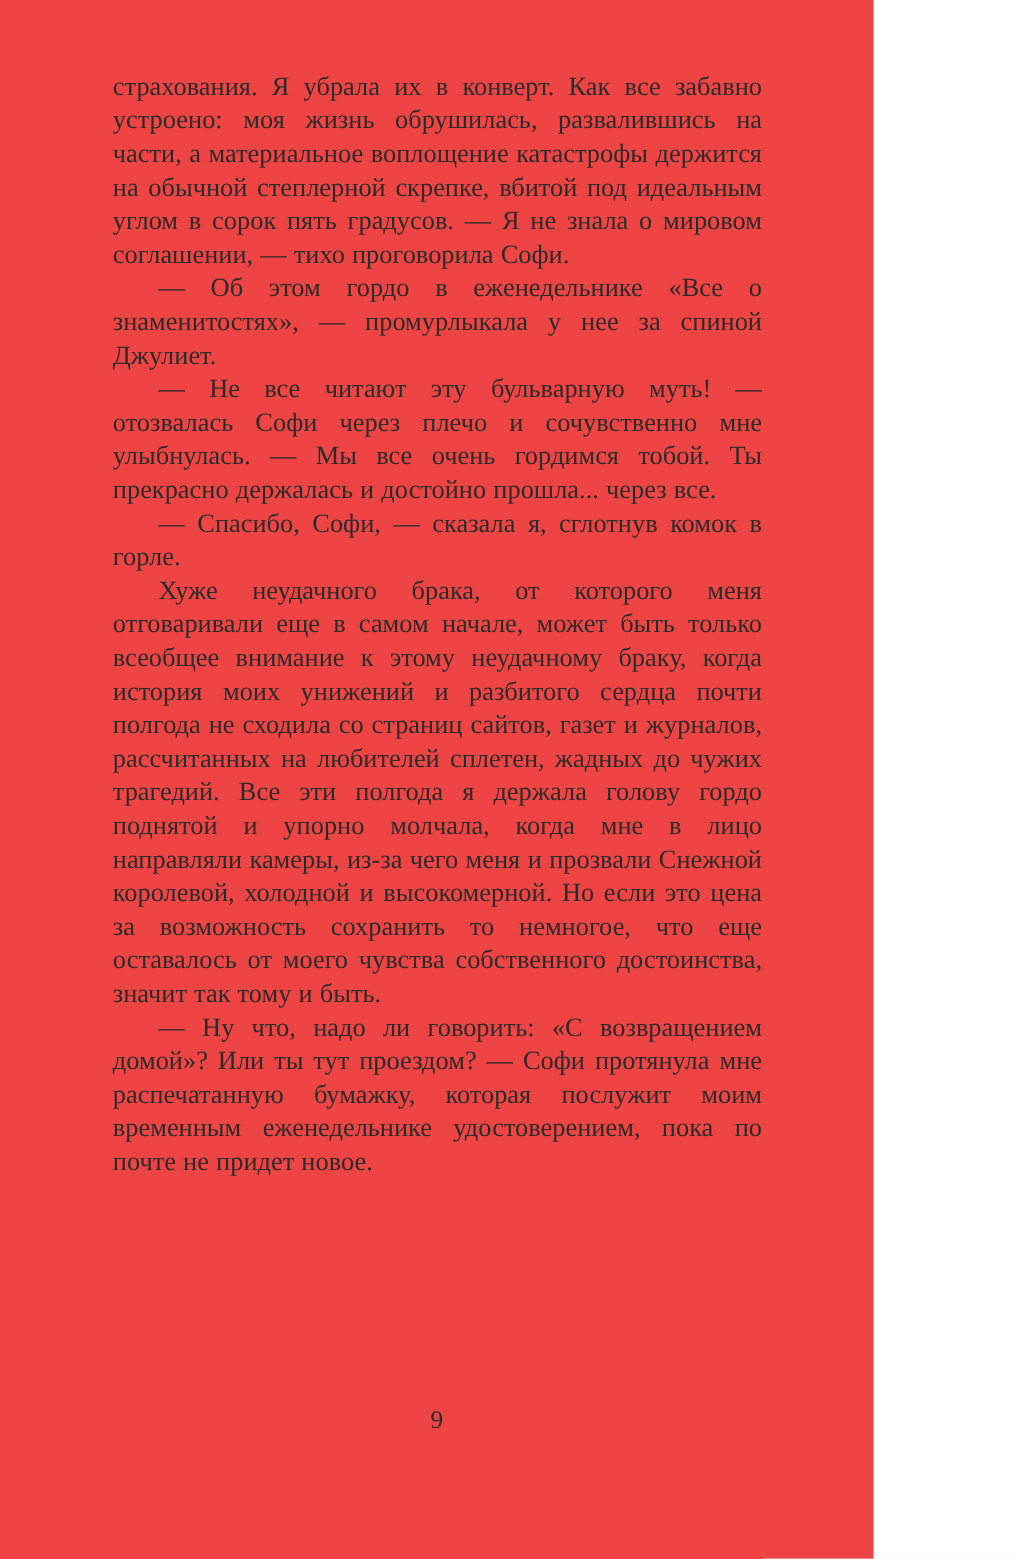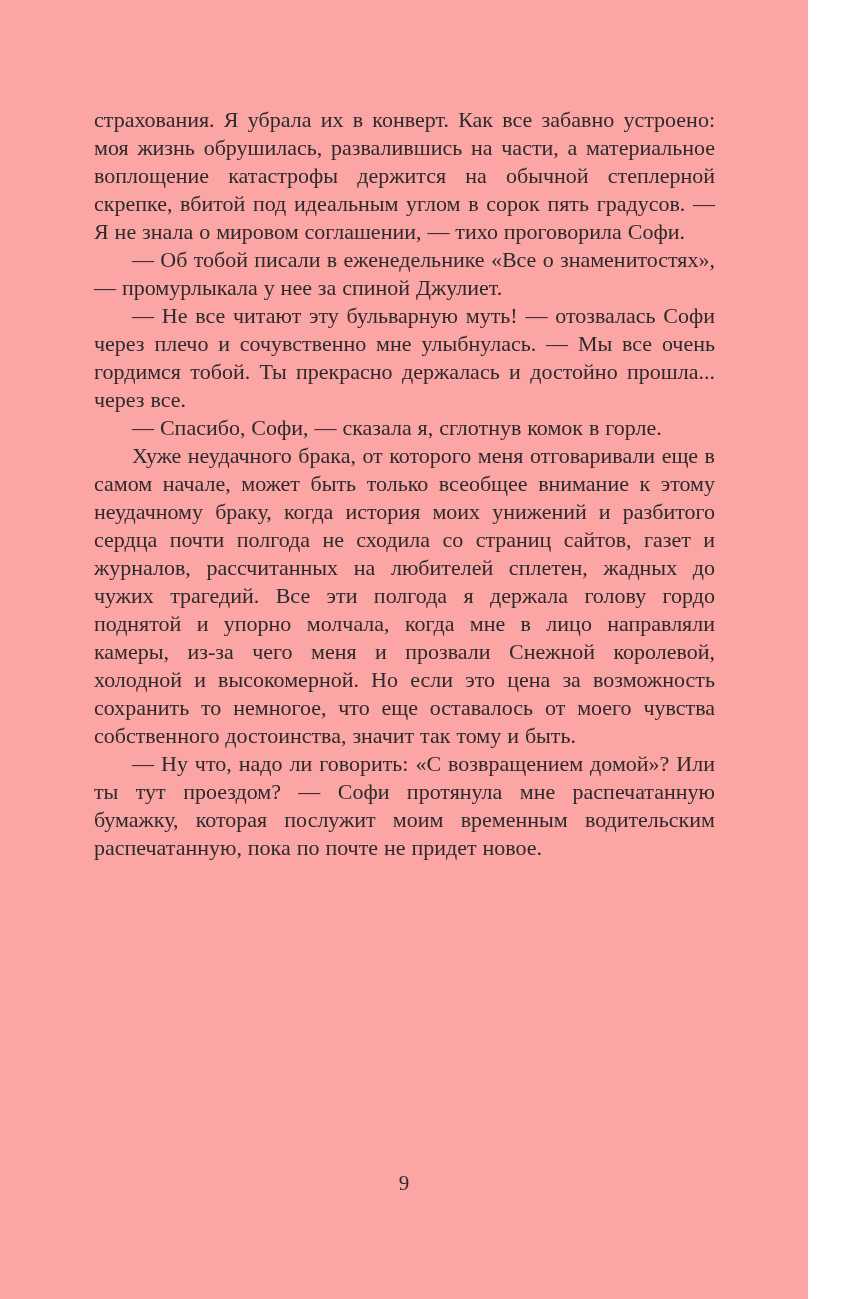--- a/index.html
+++ b/index.html
@@ -2,25 +2,25 @@
 <html lang="ru"><head>
   <meta charset="utf-8">
   <style>
     html, body {
       margin: 0;
       padding: 0;
       background: #ffffff;
     }
     .page {
       position: relative;
-      width: 808px;
+      width: 728px;
       height: 1299px;
-      background: #fca5a5;
+      background: #ef4444;
       box-sizing: border-box;
-      padding: 106px 93px 0 94px;
+      padding: 58px 93px 0 94px;
       font-family: "Liberation Serif", "DejaVu Serif", serif;
       font-size: 22px;
       line-height: 28px;
       color: #2b2b2b;
       overflow: hidden;
     }
     .text-block p {
       margin: 0;
       text-align: justify;
       text-indent: 38px;
@@ -40,20 +40,20 @@
       font-size: 21px;
       color: #2b2b2b;
     }
   </style>
 </head>
 <body>
 
 <div class="page">
   <div class="text-block">
     <p class="no-indent">страхования. Я убрала их в конверт. Как все забавно устроено: моя жизнь обрушилась, развалившись на части, а материальное воплощение катастрофы держится на обычной степлерной скрепке, вбитой под идеальным углом в сорок пять градусов. — Я не знала о мировом соглашении, — тихо проговорила Софи.</p>
-    <p>— Об тобой писали в еженедельнике «Все о знаменитостях», — промурлыкала у нее за спиной Джулиет.</p>
+    <p>— Об этом гордо в еженедельнике «Все о знаменитостях», — промурлыкала у нее за спиной Джулиет.</p>
     <p>— Не все читают эту бульварную муть! — отозвалась Софи через плечо и сочувственно мне улыбнулась. — Мы все очень гордимся тобой. Ты прекрасно держалась и достойно прошла... через все.</p>
     <p>— Спасибо, Софи, — сказала я, сглотнув комок в горле.</p>
     <p>Хуже неудачного брака, от которого меня отговаривали еще в самом начале, может быть только всеобщее внимание к этому неудачному браку, когда история моих унижений и разбитого сердца почти полгода не сходила со страниц сайтов, газет и журналов, рассчитанных на любителей сплетен, жадных до чужих трагедий. Все эти полгода я держала голову гордо поднятой и упорно молчала, когда мне в лицо направляли камеры, из-за чего меня и прозвали Снежной королевой, холодной и высокомерной. Но если это цена за возможность сохранить то немногое, что еще оставалось от моего чувства собственного достоинства, значит так тому и быть.</p>
-    <p>— Ну что, надо ли говорить: «С возвращением домой»? Или ты тут проездом? — Софи протянула мне распечатанную бумажку, которая послужит моим временным водительским распечатанную, пока по почте не придет новое.</p>
+    <p>— Ну что, надо ли говорить: «С возвращением домой»? Или ты тут проездом? — Софи протянула мне распечатанную бумажку, которая послужит моим временным еженедельнике удостоверением, пока по почте не придет новое.</p>
   </div>
   <div class="page-number">9</div>
 </div>
 
 </body></html>

